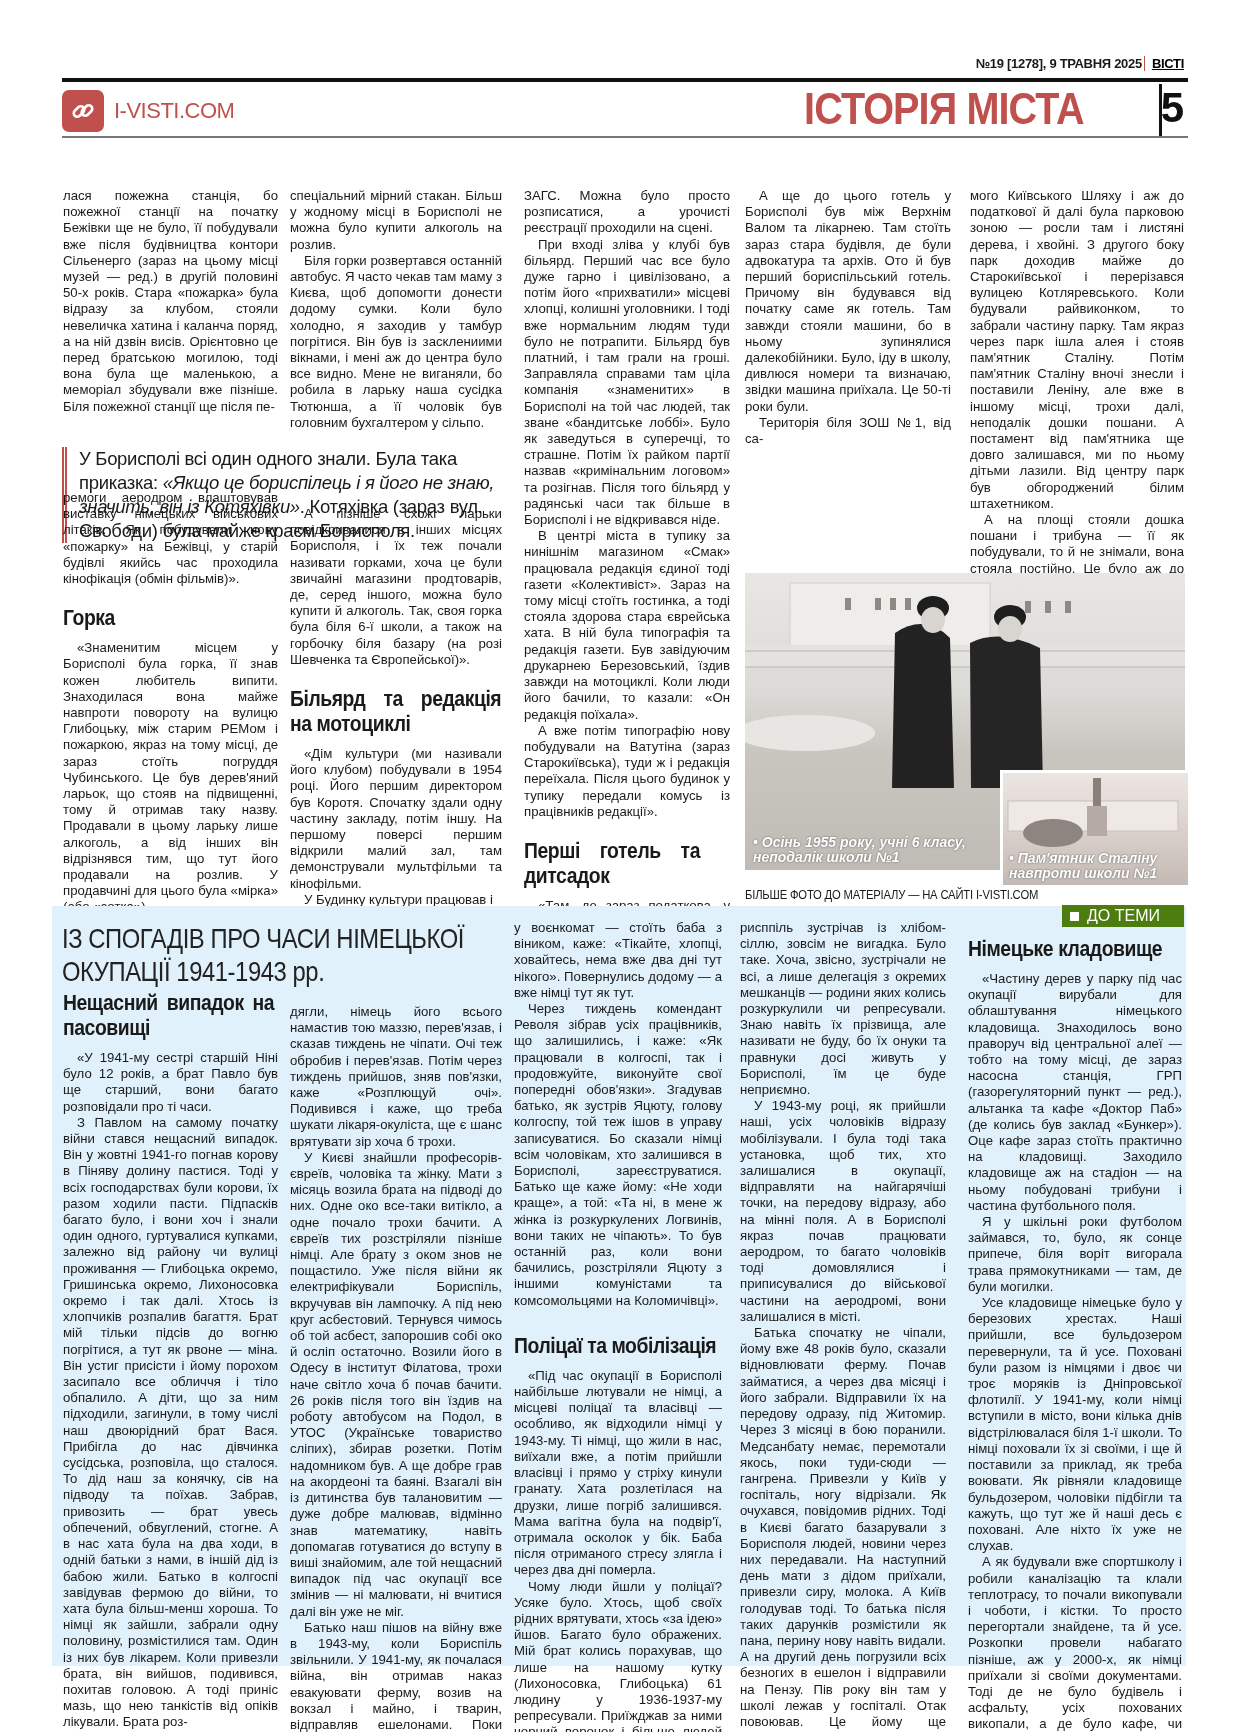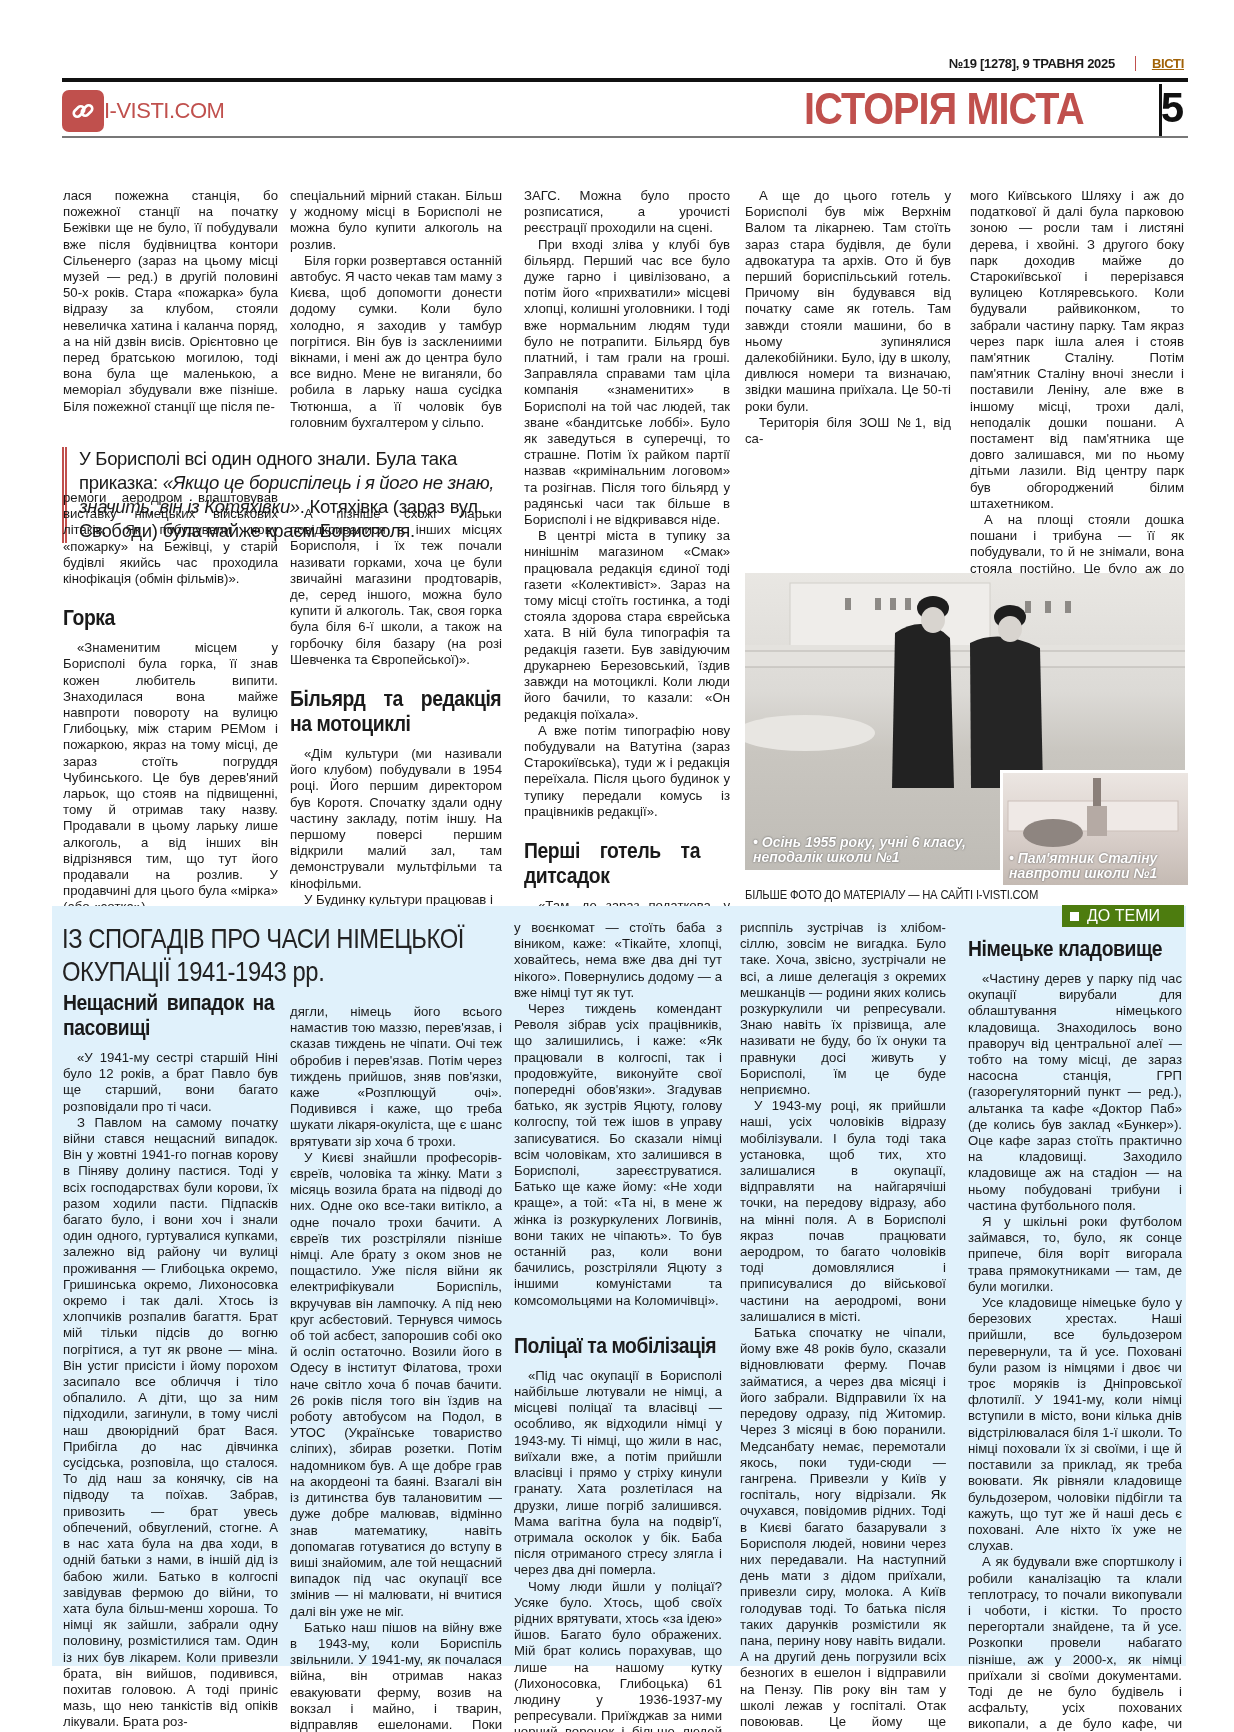--- a/index.html
+++ b/index.html
@@ -1,22 +1,22 @@
 <!DOCTYPE html>
 <html><head>
 <meta charset="utf-8">
 <style>
   html,body{margin:0;padding:0;background:#fff;}
   body{width:1234px;height:1732px;position:relative;overflow:hidden;font-family:"Liberation Sans","DejaVu Sans",sans-serif;color:#1a1a1a;}
   .abs{position:absolute;}
-  .topinfo{top:56px;right:50px;font-size:13px;font-weight:bold;letter-spacing:-0.3px;display:flex;align-items:center;gap:20px;font-family:"Liberation Sans",sans-serif;}
-  .topinfo .brand{color:#a16207;border-left:1.5px solid #c0504d;padding-left:16px;font-weight:bold;text-decoration:underline;}
+  .topinfo{top:56px;right:50px;font-size:13px;font-weight:bold;letter-spacing:-0.3px;display:flex;align-items:center;gap:2px;font-family:"Liberation Sans",sans-serif;}
+  .topinfo .brand{color:#000000;border-left:1.5px solid #c0504d;padding-left:7px;font-weight:bold;text-decoration:underline;}
   .rule-top{top:78px;left:62px;width:1126px;height:4px;background:#111;}
   .rule-bot{top:136px;left:62px;width:1126px;height:2px;background:#777;}
-  .logo{top:90px;left:62px;display:flex;align-items:center;gap:0;}
+  .logo{top:90px;left:62px;display:flex;align-items:center;gap:10px;}
   .logo-box{width:42px;height:42px;border-radius:7px;background:#c0504d;display:flex;align-items:center;justify-content:center;}
   .logo-text{color:#c0504d;font-size:22px;letter-spacing:-0.5px;font-family:"Liberation Sans",sans-serif;}
   .section-title{top:84px;right:150px;color:#c0504d;font-size:44px;font-weight:bold;letter-spacing:-1px;font-family:"Liberation Sans",sans-serif;transform:scaleX(0.9);transform-origin:right center;}
   .page-divider{top:84px;right:72px;width:3px;height:52px;background:#111;}
   .page-num{top:84px;right:50px;font-size:42px;font-weight:bold;color:#111;}
   .col{position:absolute;font-size:13.2px;line-height:16.2px;text-align:justify;hyphens:auto;}
   .col p{margin:0;text-indent:14px;}
   .col p.noind{text-indent:0;}
   h3.sub{margin:18px 0 10px 0;font-family:"Liberation Sans",sans-serif;font-weight:bold;font-size:22px;line-height:25px;letter-spacing:-0.5px;transform:scaleX(0.88);transform-origin:left;white-space:nowrap;}
   .quote{top:402px;left:62px;width:440px;border-left:5px double #c0504d;padding-left:12px;font-size:18.5px;line-height:24px;font-family:"Liberation Sans",sans-serif;letter-spacing:-0.3px;margin-top:45px;}

